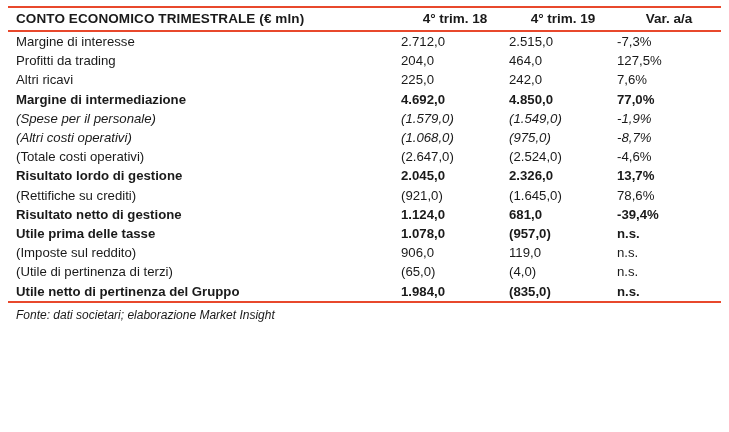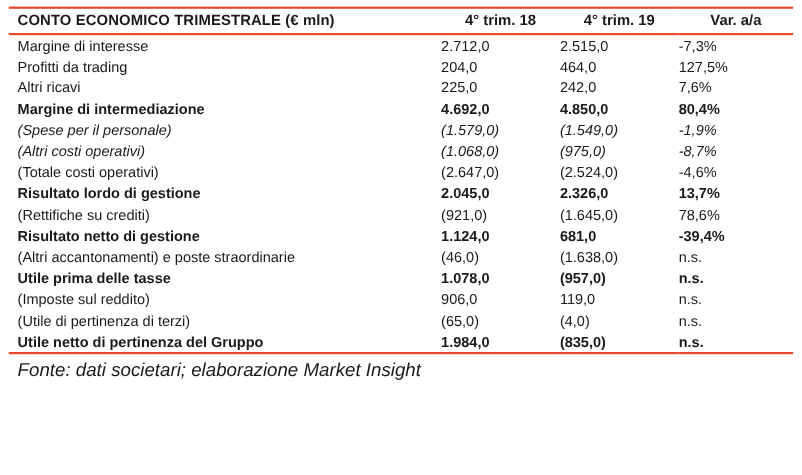--- a/index.html
+++ b/index.html
@@ -57,21 +57,21 @@
   }
   tbody td.num {
     text-align: left;
   }
   tr.bold td { font-weight: bold; }
   tr.italic td { font-style: italic; }
   tr.last-row td {
     border-bottom: 2px solid #e8482c;
   }
   .note {
-    font-size: 17px;
+    font-size: 12px;
     font-style: italic;
     padding: 5px 0 0 8px;
     color: #1a1a1a;
   }
 </style>
 </head>
 <body>
 
 <div class="sheet">
   <table class="fin">
@@ -105,21 +105,21 @@
         <tr>
           <td class="label">Altri ricavi</td>
           <td class="num">225,0</td>
           <td class="num">242,0</td>
           <td class="num">7,6%</td>
         </tr>
         <tr class="bold">
           <td class="label">Margine di intermediazione</td>
           <td class="num">4.692,0</td>
           <td class="num">4.850,0</td>
-          <td class="num">80,4%</td>
+          <td class="num">77,0%</td>
         </tr>
         <tr class="italic">
           <td class="label">(Spese per il personale)</td>
           <td class="num">(1.579,0)</td>
           <td class="num">(1.549,0)</td>
           <td class="num">-1,9%</td>
         </tr>
         <tr class="italic">
           <td class="label">(Altri costi operativi)</td>
           <td class="num">(1.068,0)</td>
@@ -143,26 +143,20 @@
           <td class="num">(921,0)</td>
           <td class="num">(1.645,0)</td>
           <td class="num">78,6%</td>
         </tr>
         <tr class="bold">
           <td class="label">Risultato netto di gestione</td>
           <td class="num">1.124,0</td>
           <td class="num">681,0</td>
           <td class="num">-39,4%</td>
         </tr>
-        <tr>
-          <td class="label">(Altri accantonamenti) e poste straordinarie</td>
-          <td class="num">(46,0)</td>
-          <td class="num">(1.638,0)</td>
-          <td class="num">n.s.</td>
-        </tr>
         <tr class="bold">
           <td class="label">Utile prima delle tasse</td>
           <td class="num">1.078,0</td>
           <td class="num">(957,0)</td>
           <td class="num">n.s.</td>
         </tr>
         <tr>
           <td class="label">(Imposte sul reddito)</td>
           <td class="num">906,0</td>
           <td class="num">119,0</td>

